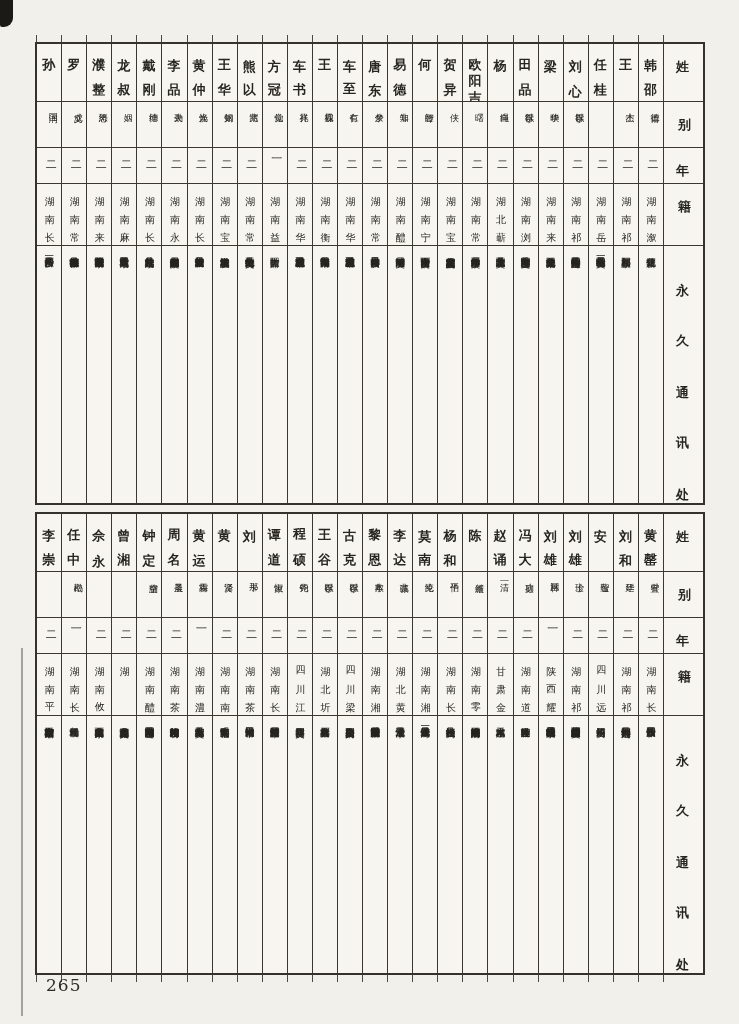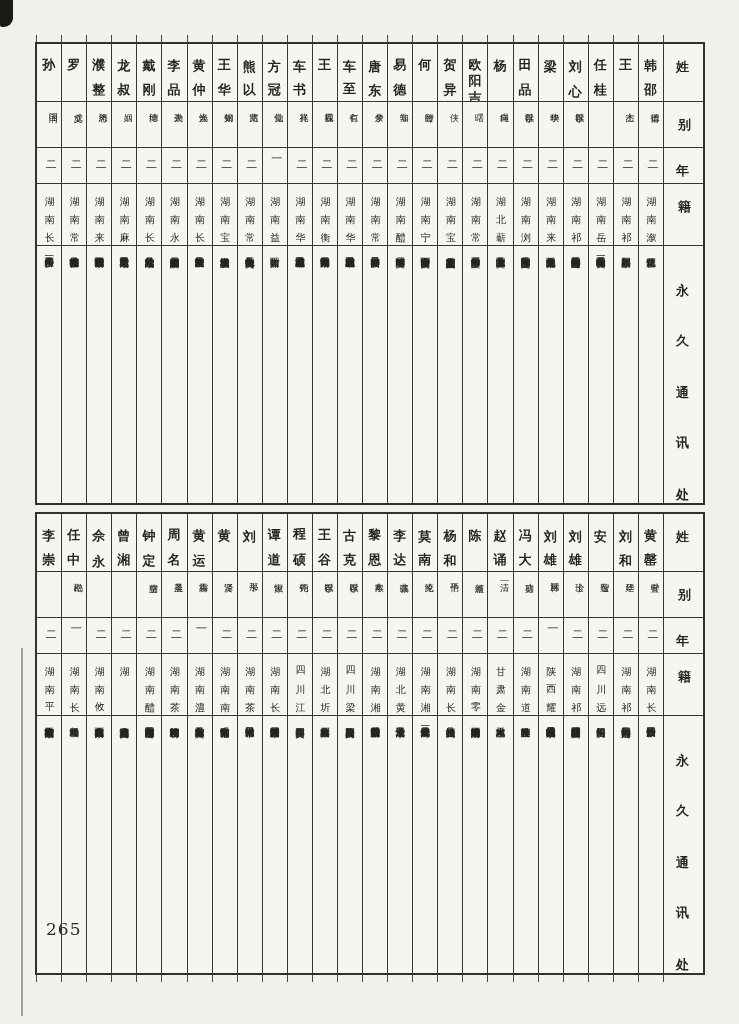--- a/index.html
+++ b/index.html
@@ -49,21 +49,21 @@
   .cell.address{flex:1;font-size:9.5px;line-height:1.18;padding-right:6px;}
 
   .header-col .cell{font-weight:700;}
   .header-col .cell.name,
   .header-col .cell.alias,
   .header-col .cell.age,
   .header-col .cell.origin{font-size:13px;text-align:justify;text-align-last:justify;padding:6px 12px 5px 6px;}
   .header-col .cell.address{font-size:13px;text-align:justify;text-align-last:justify;padding:26px 13px 26px 6px;}
 
   .page-number{
-    position:absolute;left:46px;top:919px;
+    position:absolute;left:46px;top:975px;
     font-family:"DejaVu Serif",serif;font-size:17px;color:#2c2b26;letter-spacing:1px;
   }
 </style>
 </head>
 <body>
 
 <div class="scan-blob"></div>
 <div class="scan-edge"></div>
 
 <div class="register top">

